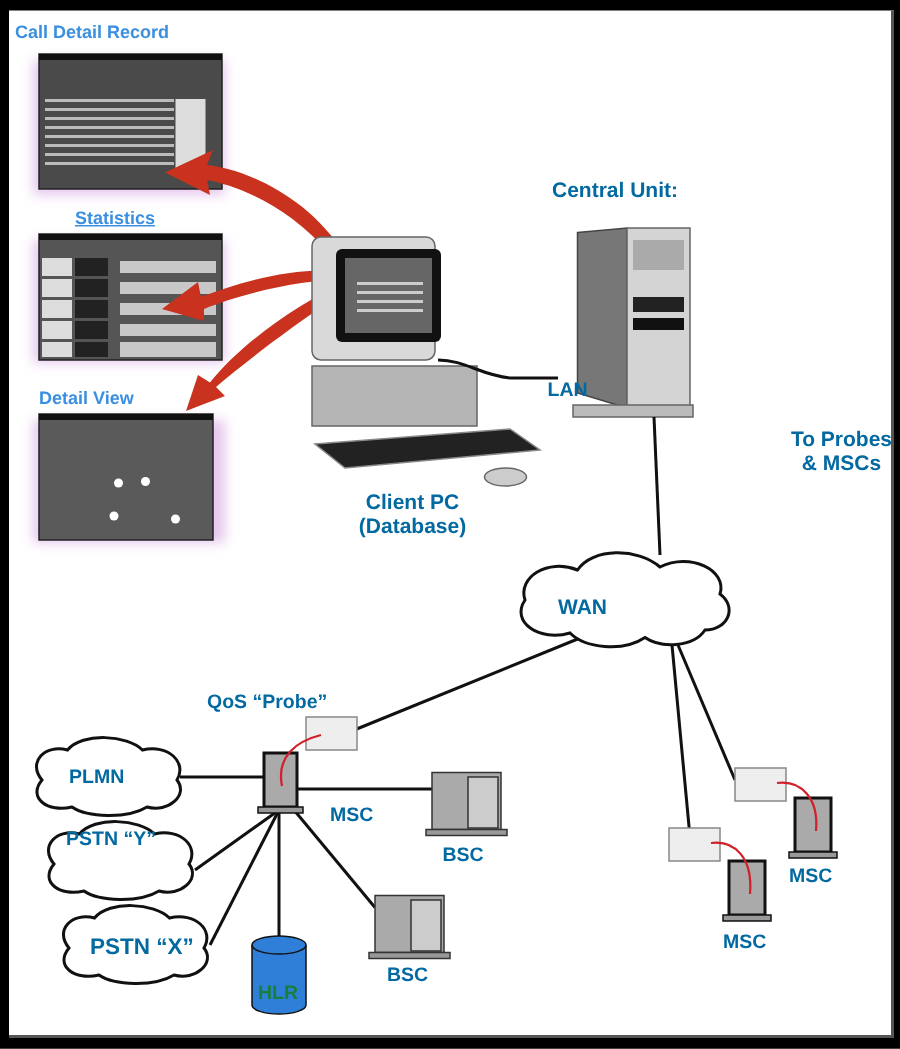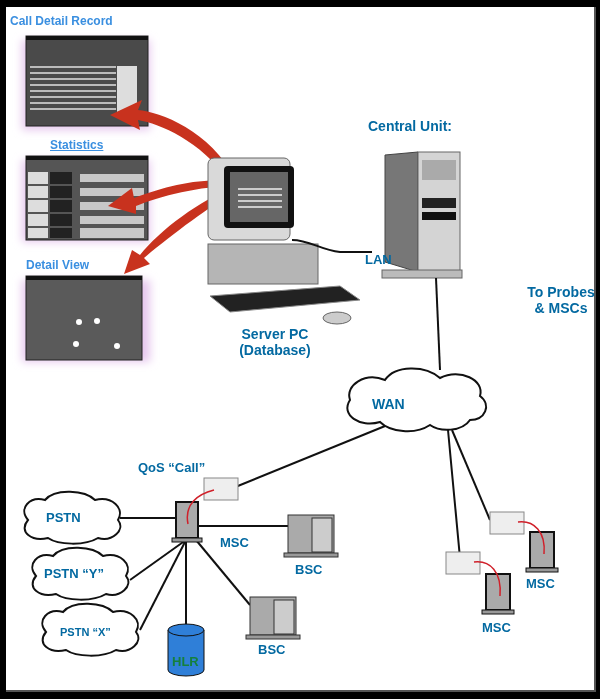--- a/index.html
+++ b/index.html
@@ -159,30 +159,30 @@
 
 <div class="panel-title" style="left:10px;top:14px;">Call Detail Record</div>
 <div class="panel-title" style="left:50px;top:138px;text-decoration:underline;">Statistics</div>
 <div class="panel-title" style="left:26px;top:258px;">Detail View</div>
 
 <div class="lbl" style="left:340px;top:118px;width:140px;">
   <div>Central Unit:</div>
 </div>
 <div class="lbl" style="left:345px;top:252px;font-size:13px;margin-left:20px;">LAN</div>
 <div class="lbl" style="left:225px;top:326px;width:100px;">
-  <div>Server PC</div>
+  <div>Client PC</div>
   <div>(Database)</div>
 </div>
 <div class="lbl" style="left:516px;top:284px;width:90px;">
   <div>To Probes</div>
   <div>&amp; MSCs</div>
 </div>
 <div class="lbl" style="left:372px;top:396px;">WAN</div>
-<div class="lbl" style="left:138px;top:460px;font-size:13px;">QoS “Call”</div>
-<div class="lbl" style="left:46px;top:510px;font-size:13px;">PSTN</div>
-<div class="lbl" style="left:44px;top:566px;font-size:13px;">PSTN “Y”</div>
-<div class="lbl" style="left:60px;top:624px;font-size:11px;">PSTN “X”</div>
+<div class="lbl" style="left:138px;top:460px;font-size:13px;">QoS “Probe”</div>
+<div class="lbl" style="left:46px;top:510px;font-size:13px;">PLMN</div>
+<div class="lbl" style="left:44px;top:551px;font-size:13px;">PSTN “Y”</div>
+<div class="lbl" style="left:60px;top:624px;font-size:15px;">PSTN “X”</div>
 <div class="lbl" style="left:172px;top:654px;font-size:13px;color:#15803d;">HLR</div>
 <div class="lbl" style="left:220px;top:535px;font-size:13px;">MSC</div>
 <div class="lbl" style="left:295px;top:562px;font-size:13px;">BSC</div>
 <div class="lbl" style="left:258px;top:642px;font-size:13px;">BSC</div>
 <div class="lbl" style="left:526px;top:576px;font-size:13px;">MSC</div>
 <div class="lbl" style="left:482px;top:620px;font-size:13px;">MSC</div>
 
 </body></html>

